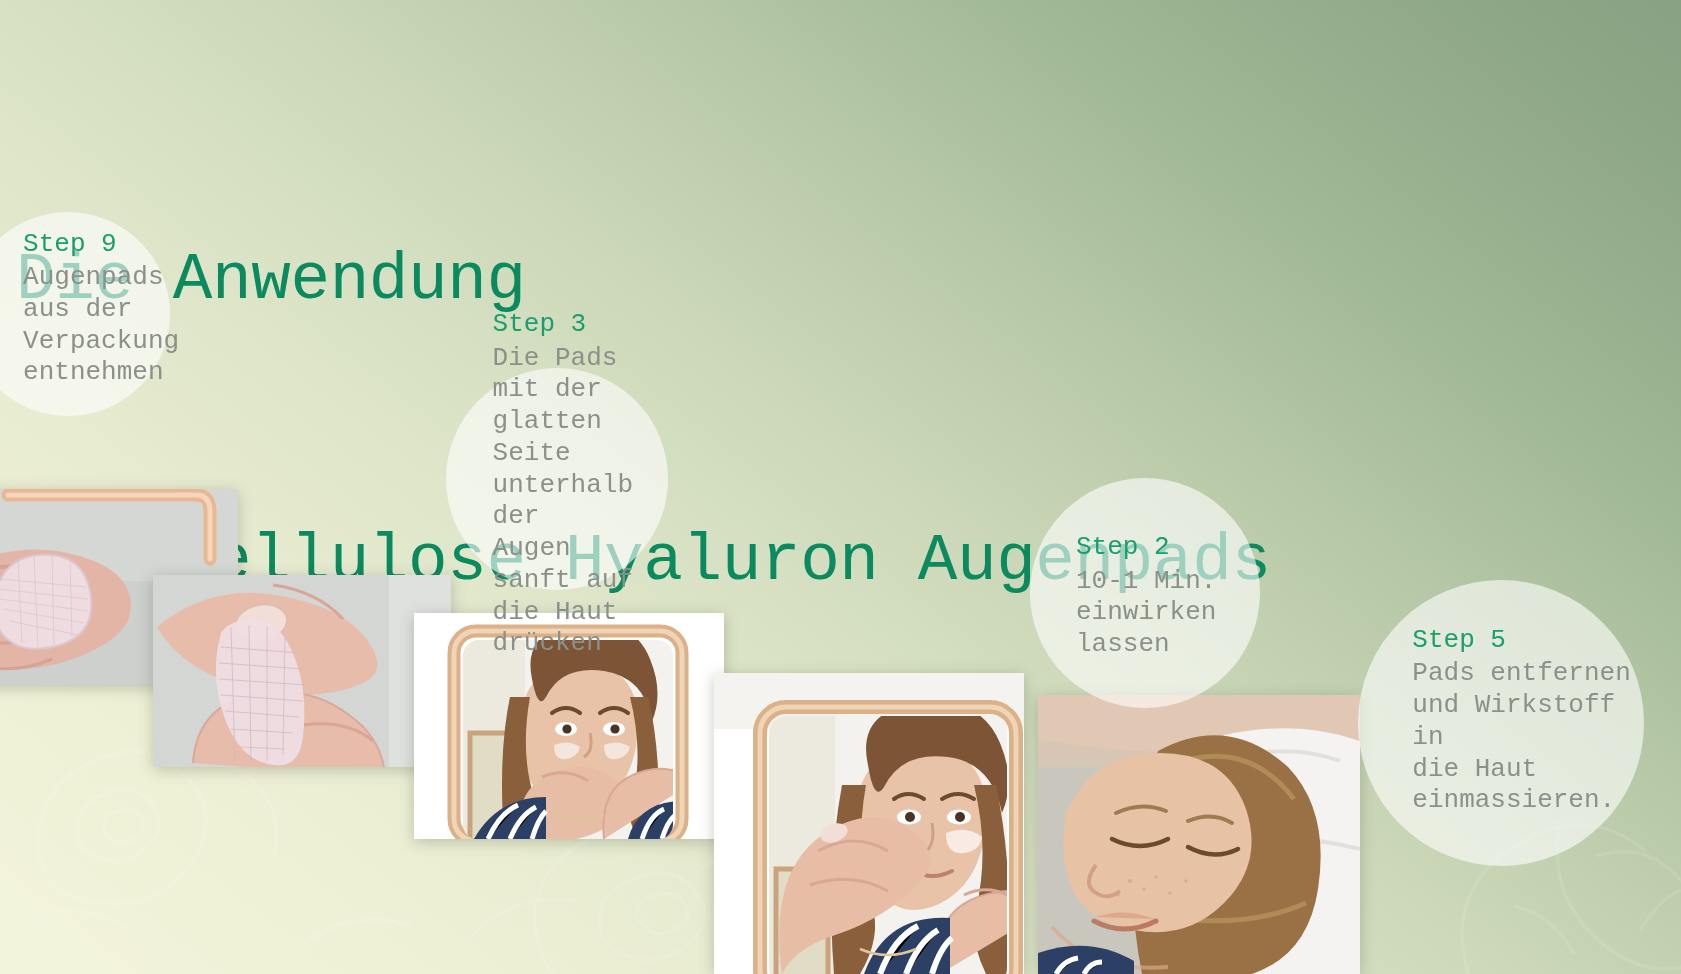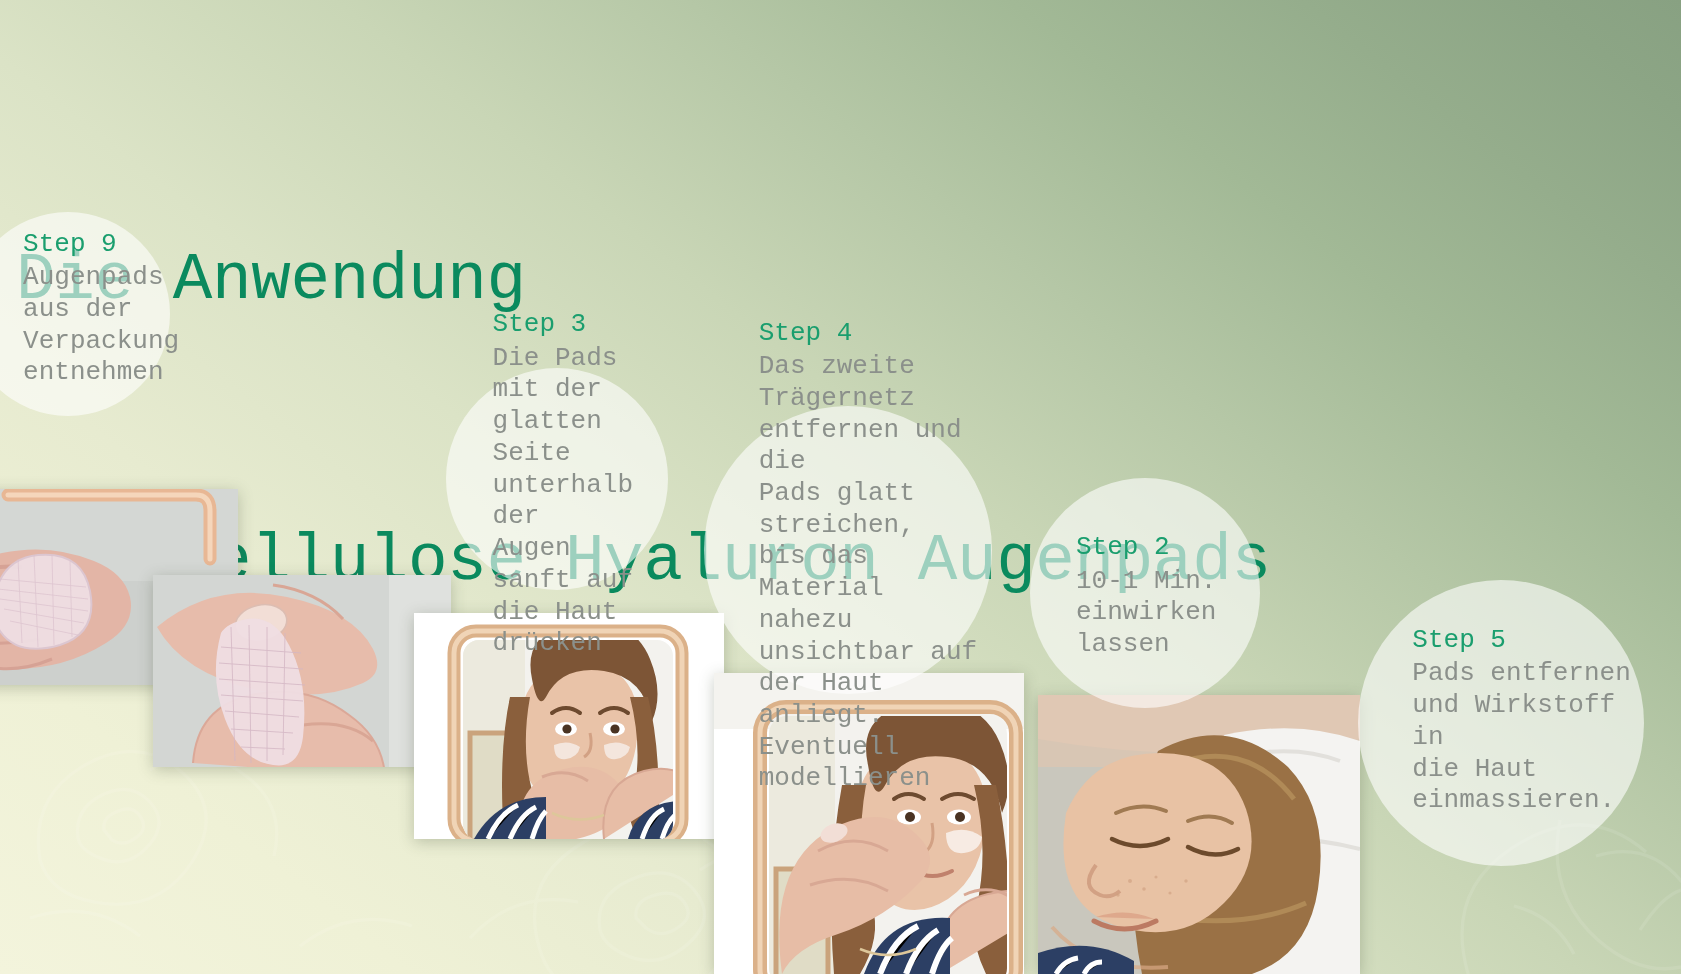--- a/index.html
+++ b/index.html
@@ -373,32 +373,20 @@
       <span class="step-label">Step 3</span>
       <span class="step-desc">Die Pads mit der
 glatten Seite
 unterhalb der
 Augen sanft auf
 die Haut
 drücken</span>
     </span>
   </div>
 
-  <div class="bubble" id="bubble-4">
-    <span class="txt">
-      <span class="step-label">Step 4</span>
-      <span class="step-desc">Das zweite Trägernetz
-entfernen und die
-Pads glatt streichen,
-bis das Material
-nahezu unsichtbar auf
-der Haut anliegt.
-Eventuell modellieren</span>
-    </span>
-  </div>
 
   <div class="bubble" id="bubble-5">
     <span class="txt">
       <span class="step-label">Step 2</span>
       <span class="step-desc">10-1 Min.
 einwirken lassen</span>
     </span>
   </div>
 
   <div class="bubble" id="bubble-6">

